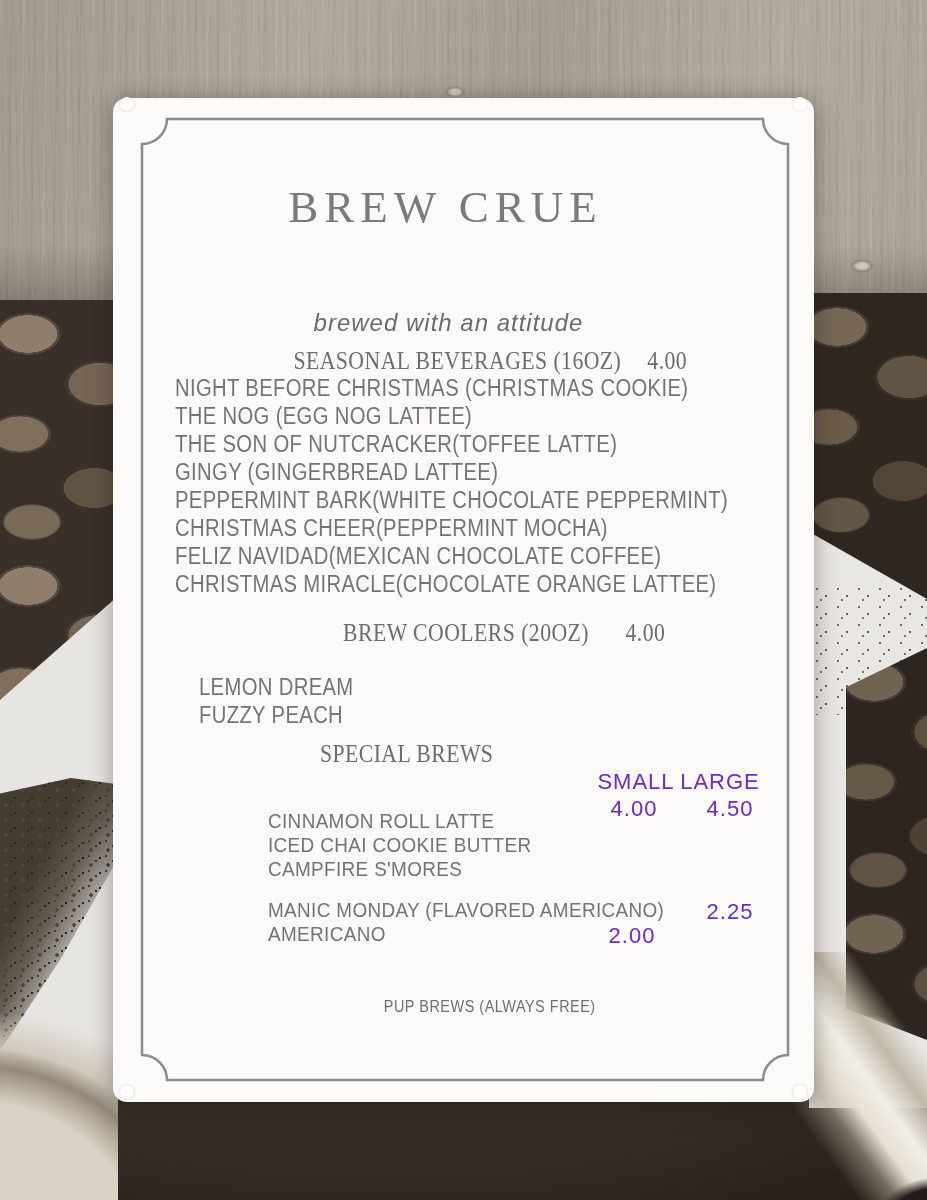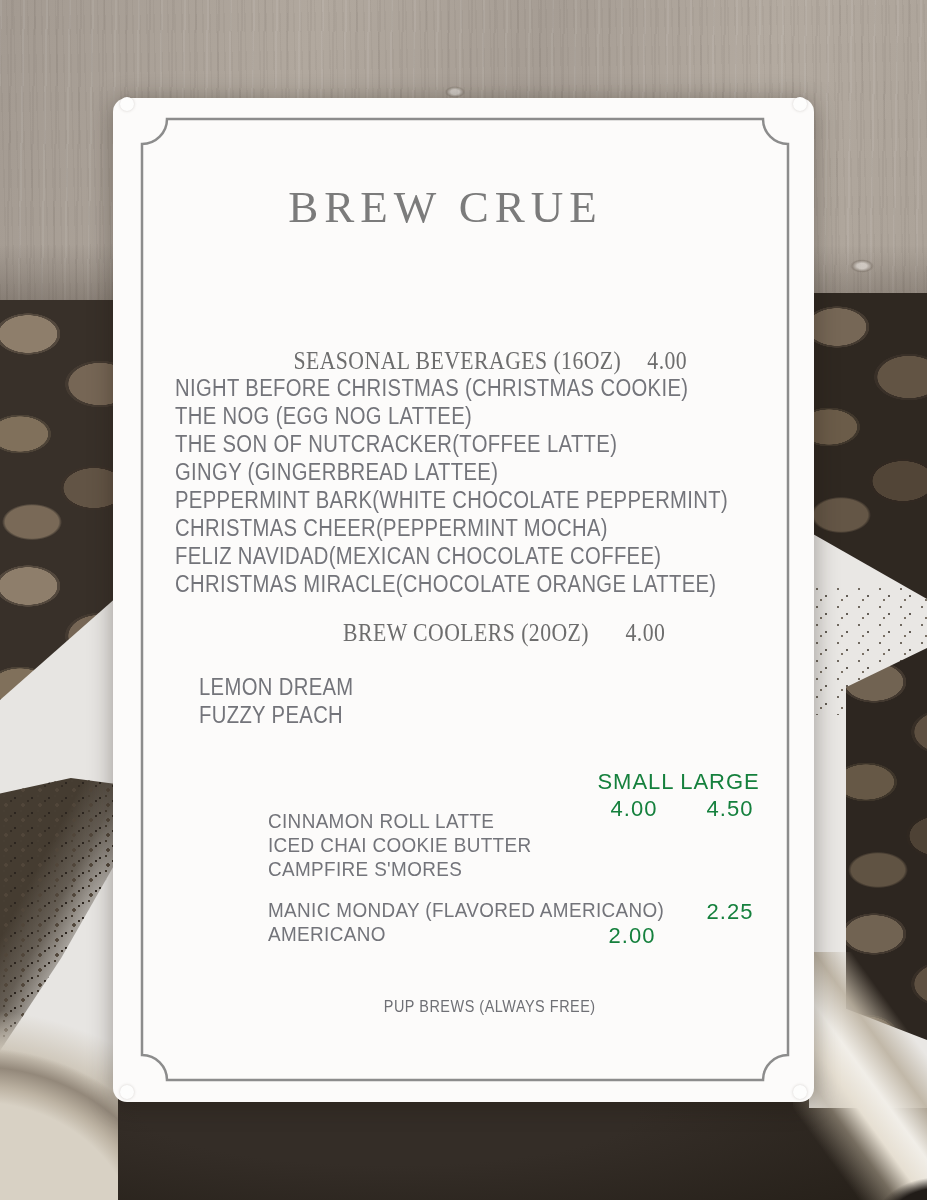--- a/index.html
+++ b/index.html
@@ -115,21 +115,21 @@
   .hprice{margin-left:30px;}
   .hprice2{margin-left:42px;}
   .items{
     position:absolute;white-space:nowrap;color:#73747a;
     font-size:23px;line-height:28px;letter-spacing:.4px;
     transform:scaleX(.88);transform-origin:left top;
   }
   .items-sm{font-size:21px;line-height:24px;transform:scaleX(.9);}
   .colhead,.price{
     position:absolute;transform:translateX(-50%);white-space:nowrap;
-    color:#15803d;font-size:22px;line-height:28px;letter-spacing:1px;
+    color:#6d28d9;font-size:22px;line-height:28px;letter-spacing:1px;
   }
   .footer-row{font-size:16px;letter-spacing:.6px;color:#6f7075;line-height:26px;}
   .footer-row .in{transform:scaleX(.9);}
 </style>
 </head>
 <body>
 
 <div class="stage">
 
   <div class="bg wood"></div>
@@ -145,20 +145,23 @@
   <div class="bg cup-right"></div>
 
   <div class="card">
     <svg class="frame" width="701" height="1004" viewBox="0 0 701 1004">
       <path d="M 54 21 H 650 A 25 25 0 0 0 675 46 V 957 A 25 25 0 0 0 650 982 H 54 A 25 25 0 0 0 29 957 V 46 A 25 25 0 0 0 54 21 Z" fill="none" stroke="#8c8c8c" stroke-width="2.5"></path>
     </svg>
 
     <div class="row serif title" style="top:84px">
       <span class="in" style="left:-18px">BREW CRUE</span>
     </div>
+    <div class="row tagline" style="top:211px">
+      <span class="in" style="left:-15px">brewed with an attitude</span>
+    </div>
 
     <div class="row serif heading" style="top:248px">
       <span class="in" style="left:27px">
         <span>SEASONAL BEVERAGES (16OZ)</span><span class="hprice">4.00</span>
       </span>
     </div>
     <div class="items" style="left:62px;top:276px">
       <div>NIGHT BEFORE CHRISTMAS (CHRISTMAS COOKIE)</div>
       <div>THE NOG (EGG NOG LATTEE)</div>
       <div>THE SON OF NUTCRACKER(TOFFEE LATTE)</div>
@@ -172,20 +175,23 @@
     <div class="row serif heading" style="top:520px">
       <span class="in" style="left:41px">
         <span>BREW COOLERS (20OZ)</span><span class="hprice hprice2">4.00</span>
       </span>
     </div>
     <div class="items" style="left:86px;top:575px">
       <div>LEMON DREAM</div>
       <div>FUZZY PEACH</div>
     </div>
 
+    <div class="row serif heading" style="top:641px">
+      <span class="in" style="left:-57px">SPECIAL BREWS</span>
+    </div>
     <span class="colhead" style="left:523px;top:670px">SMALL</span>
     <span class="colhead" style="left:607px;top:670px">LARGE</span>
     <span class="price" style="left:521px;top:697px">4.00</span>
     <span class="price" style="left:617px;top:697px">4.50</span>
 
     <div class="items items-sm" style="left:155px;top:711px">
       <div>CINNAMON ROLL LATTE</div>
       <div>ICED CHAI COOKIE BUTTER</div>
       <div>CAMPFIRE S'MORES</div>
     </div>

